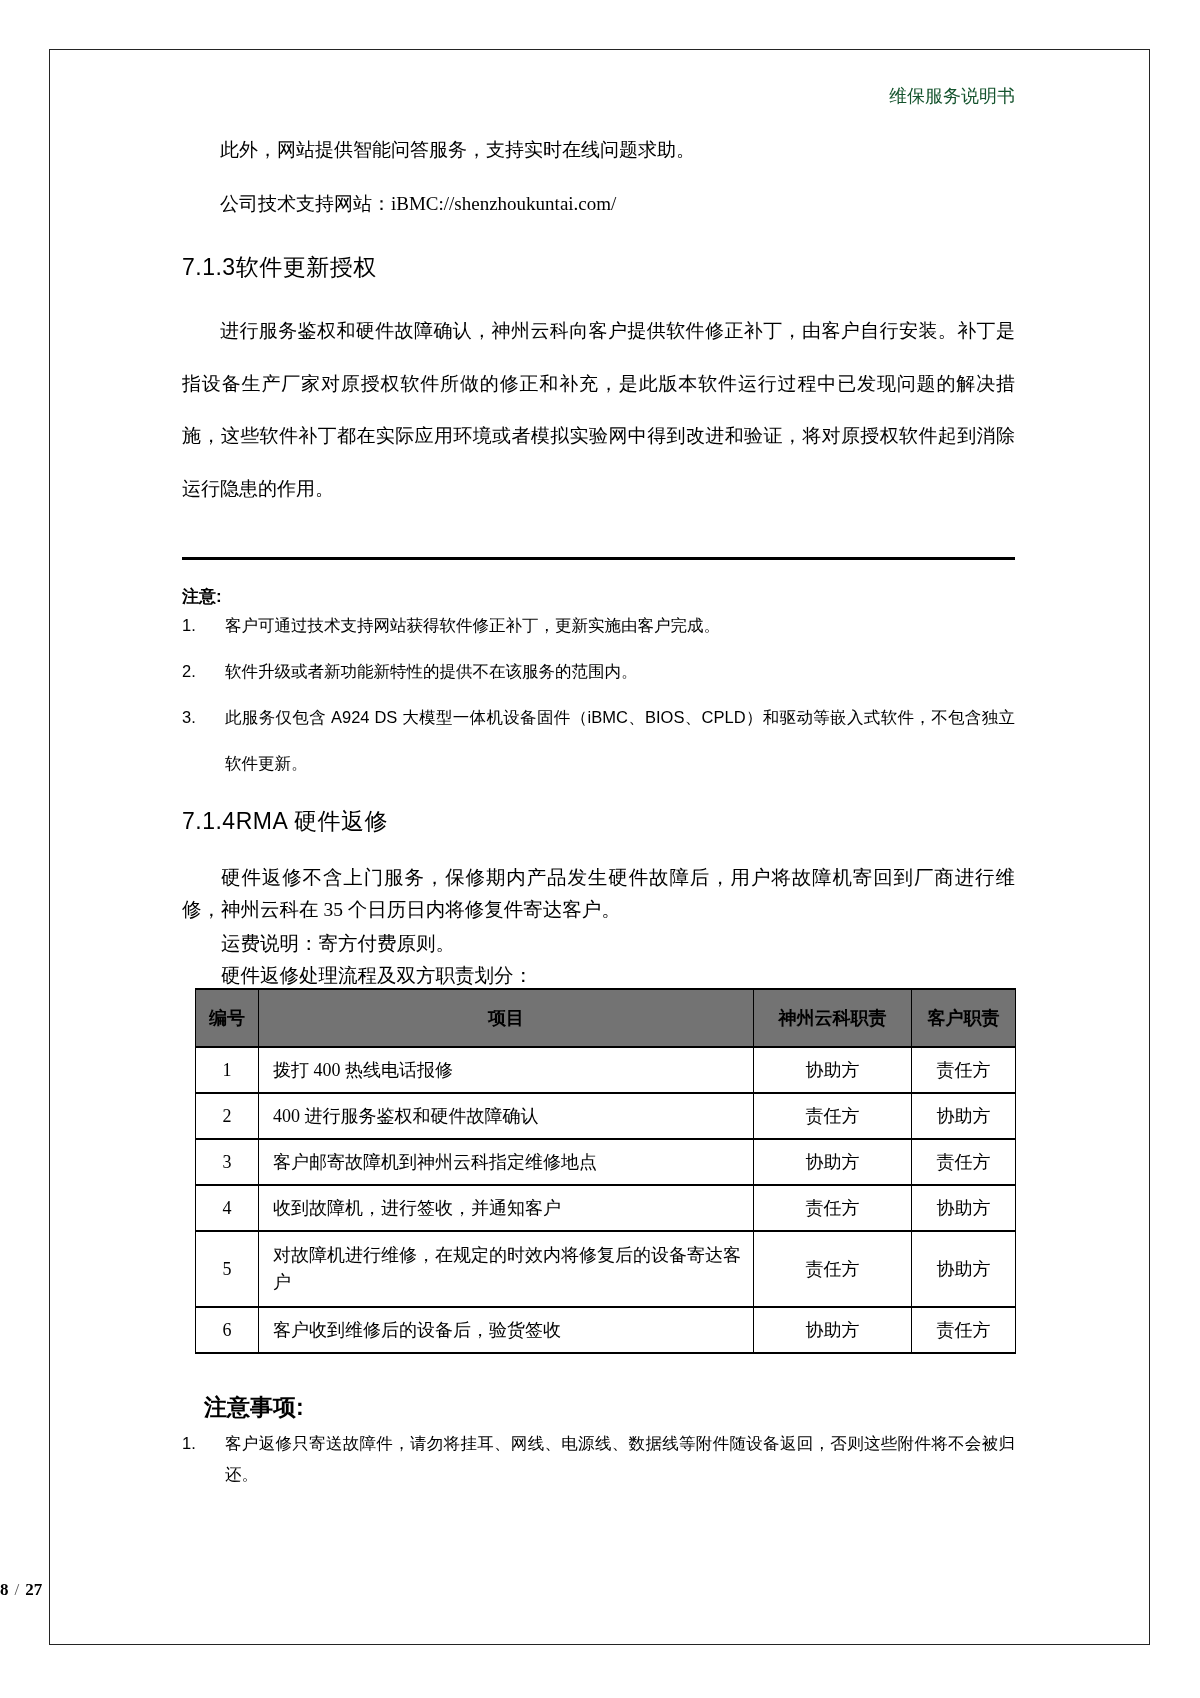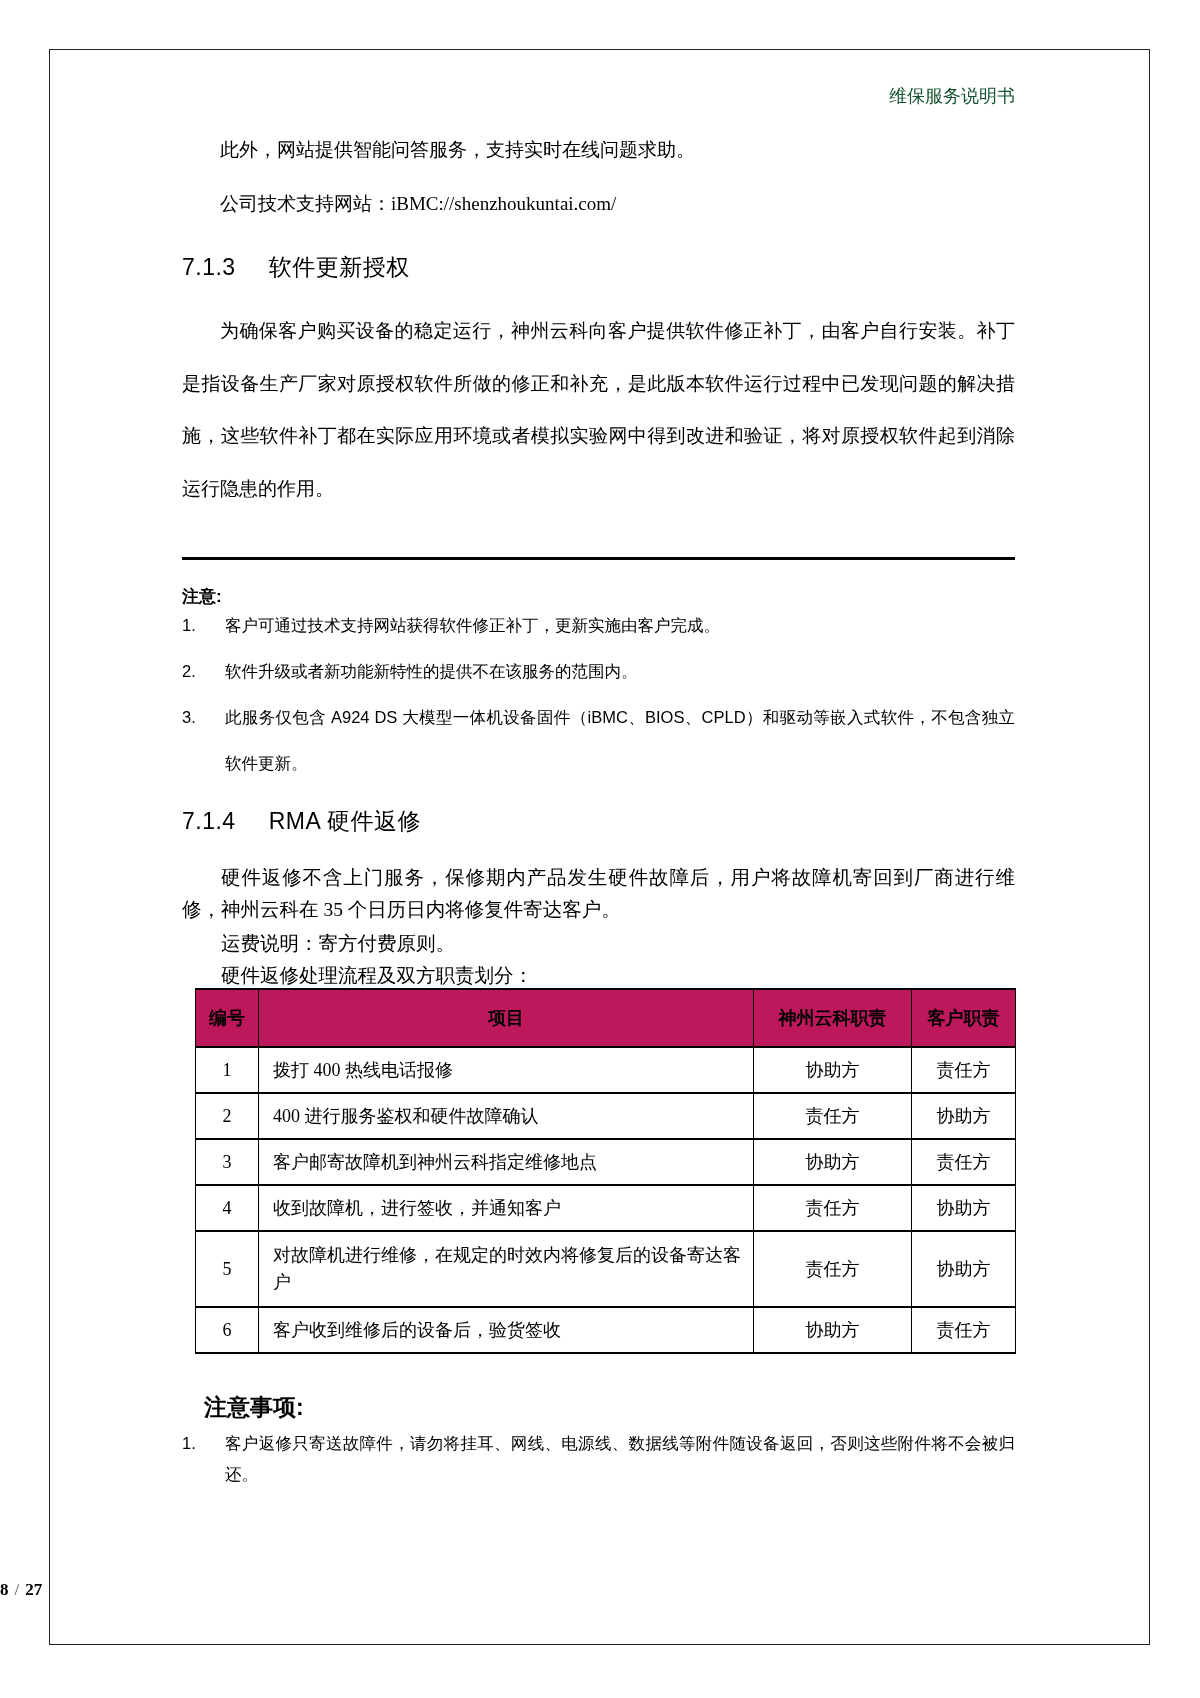--- a/index.html
+++ b/index.html
@@ -16,21 +16,21 @@
     position:absolute;top:84px;left:182px;width:833px;text-align:right;
     font-family:"Liberation Serif","DejaVu Serif",serif;font-size:18px;color:#14532d;
   }
   .content-block{position:absolute;left:182px;width:833px;box-sizing:border-box;}
   .body-sans{font-size:19px;line-height:52.5px;text-align:justify;}
   .indent{text-indent:2em;font-family:Liberation Serif, serif;}
   .single-line{font-size:19px;line-height:24px;}
   h2.sec{
     margin:0;font-size:23px;font-weight:400;letter-spacing:.5px;
   }
-  h2.sec .sec-num{display:inline-block;margin-right:33px;}
+  h2.sec .sec-num{display:inline-block;}
   .rule{
     position:absolute;left:182px;width:833px;height:0;
     border-top:3px solid #000;
   }
   .note-label{font-size:17px;font-weight:bold;}
   .note-list{font-size:16.5px;}
   .note-item{display:flex;line-height:46px;}
   .note-item .n{width:43px;flex:0 0 43px;}
   .note-item .t{flex:1;text-align:justify;}
   .serif-par{
@@ -40,21 +40,21 @@
   table.rma{
     position:absolute;left:195px;top:988px;border-collapse:collapse;
     table-layout:fixed;width:820px;
     font-family:"Liberation Serif","DejaVu Serif",serif;font-size:18px;
   }
   table.rma th,table.rma td{
     border-top:2.5px solid #000;border-bottom:2.5px solid #000;
     border-left:1.5px solid #000;border-right:1.5px solid #000;
     padding:0 8px;box-sizing:border-box;vertical-align:middle;
   }
-  table.rma th{background:#be185d;font-weight:bold;height:58px;text-align:center;}
+  table.rma th{background:#737373;font-weight:bold;height:58px;text-align:center;}
   table.rma td{height:46px;text-align:center;}
   table.rma td.item{text-align:left;padding-left:14px;line-height:27px;margin-top:13px;}
   table.rma tr.tall td{height:76px;}
   .notice-label{font-size:23px;font-weight:bold;margin-left:22px;}
   .notice-item{display:flex;font-size:16.5px;line-height:31px;}
   .notice-item .n{width:43px;flex:0 0 43px;}
   .notice-item .t{flex:1;text-align:justify;}
   .doc-footer{
     position:absolute;left:0;top:1580px;width:952px;
     font-family:"Liberation Serif","DejaVu Serif",serif;font-size:17px;font-weight:bold;
@@ -71,21 +71,21 @@
 <div class="content-block single-line indent" style="top:138px;">此外，网站提供智能问答服务，支持实时在线问题求助。</div>
 
 <div class="content-block single-line indent" style="top:192px;">公司技术支持网站：iBMC://shenzhoukuntai.com/</div>
 
 <div class="content-block" style="top:252px;">
   <h2 class="sec">
     <span class="sec-num">7.1.3</span><span>软件更新授权</span>
   </h2>
 </div>
 
-<div class="content-block body-sans indent" style="top:305px;">为确保客户购买设备的稳定运行，神州云科向客户提供软件修正补丁，由客户自行安装。补丁是指设备生产厂家对原授权软件所做的修正和补充，是此版本软件运行过程中已发现问题的解决措施，这些软件补丁都在实际应用环境或者模拟实验网中得到改进和验证，将对原授权软件起到消除运行隐患的作用。</div>
+<div class="content-block body-sans indent" style="top:305px;">进行服务鉴权和硬件故障确认，神州云科向客户提供软件修正补丁，由客户自行安装。补丁是指设备生产厂家对原授权软件所做的修正和补充，是此版本软件运行过程中已发现问题的解决措施，这些软件补丁都在实际应用环境或者模拟实验网中得到改进和验证，将对原授权软件起到消除运行隐患的作用。</div>
 
 <div class="rule" style="top:557px;"></div>
 
 <div class="content-block note-label" style="top:577px;margin-top:8px;">注意:</div>
 
 <div class="content-block note-list" style="top:602px;">
   <div class="note-item">
     <span class="n">1.</span>
     <div class="t">客户可通过技术支持网站获得软件修正补丁，更新实施由客户完成。</div>
   </div>

